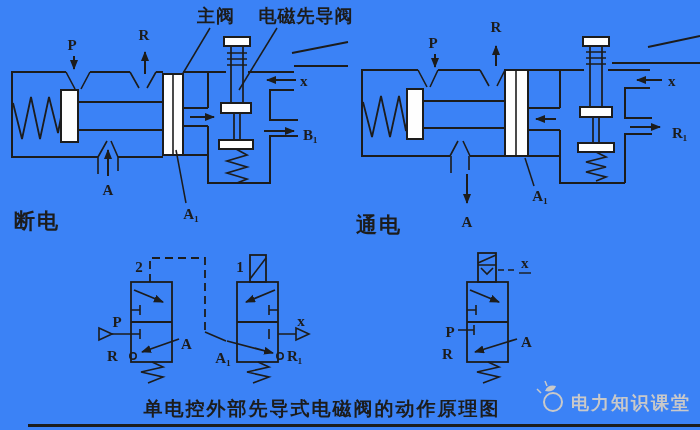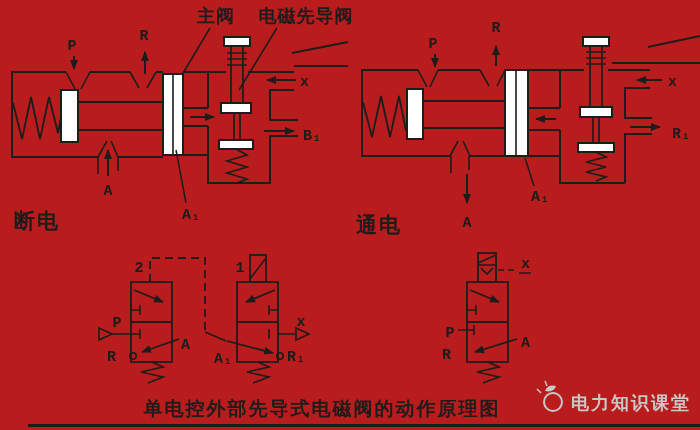--- a/index.html
+++ b/index.html
@@ -1,17 +1,17 @@
 <!DOCTYPE html>
 <html><head>
 <meta charset="utf-8">
 <style>
   html,body{margin:0;padding:0;background:#ffffff;}
-  .stage{position:relative;width:700px;height:430px;background:#b91c1c;overflow:hidden;
-         font-family:Liberation Mono, monospace;}
+  .stage{position:relative;width:700px;height:430px;background:#3b82f6;overflow:hidden;
+         font-family:Liberation Serif, serif;}
   svg text{fill:#1c1c1c;}
   .port{font-size:15px;font-weight:bold;}
   .state{font-size:21px;font-weight:bold;letter-spacing:2px;}
   .toplab{font-size:18px;font-weight:bold;letter-spacing:1px;}
   .num{font-size:15px;font-weight:bold;}
   .cap{font-size:19px;font-weight:bold;letter-spacing:2px;}
   .wm{font-size:18px;font-weight:bold;letter-spacing:2px;fill:#c9c9c9;}
 </style>
 </head>
 <body>

